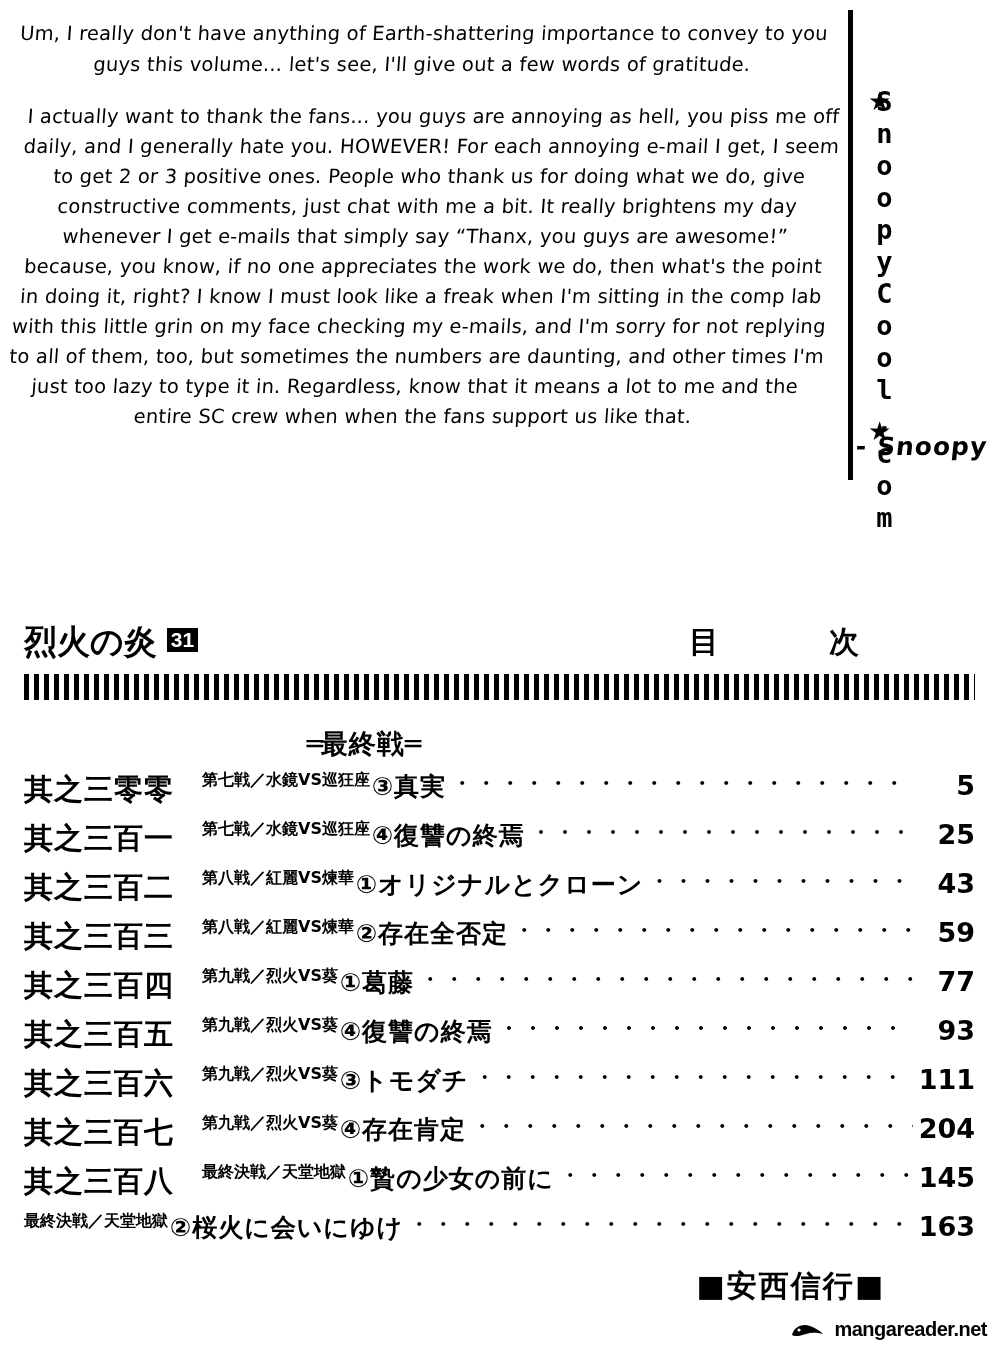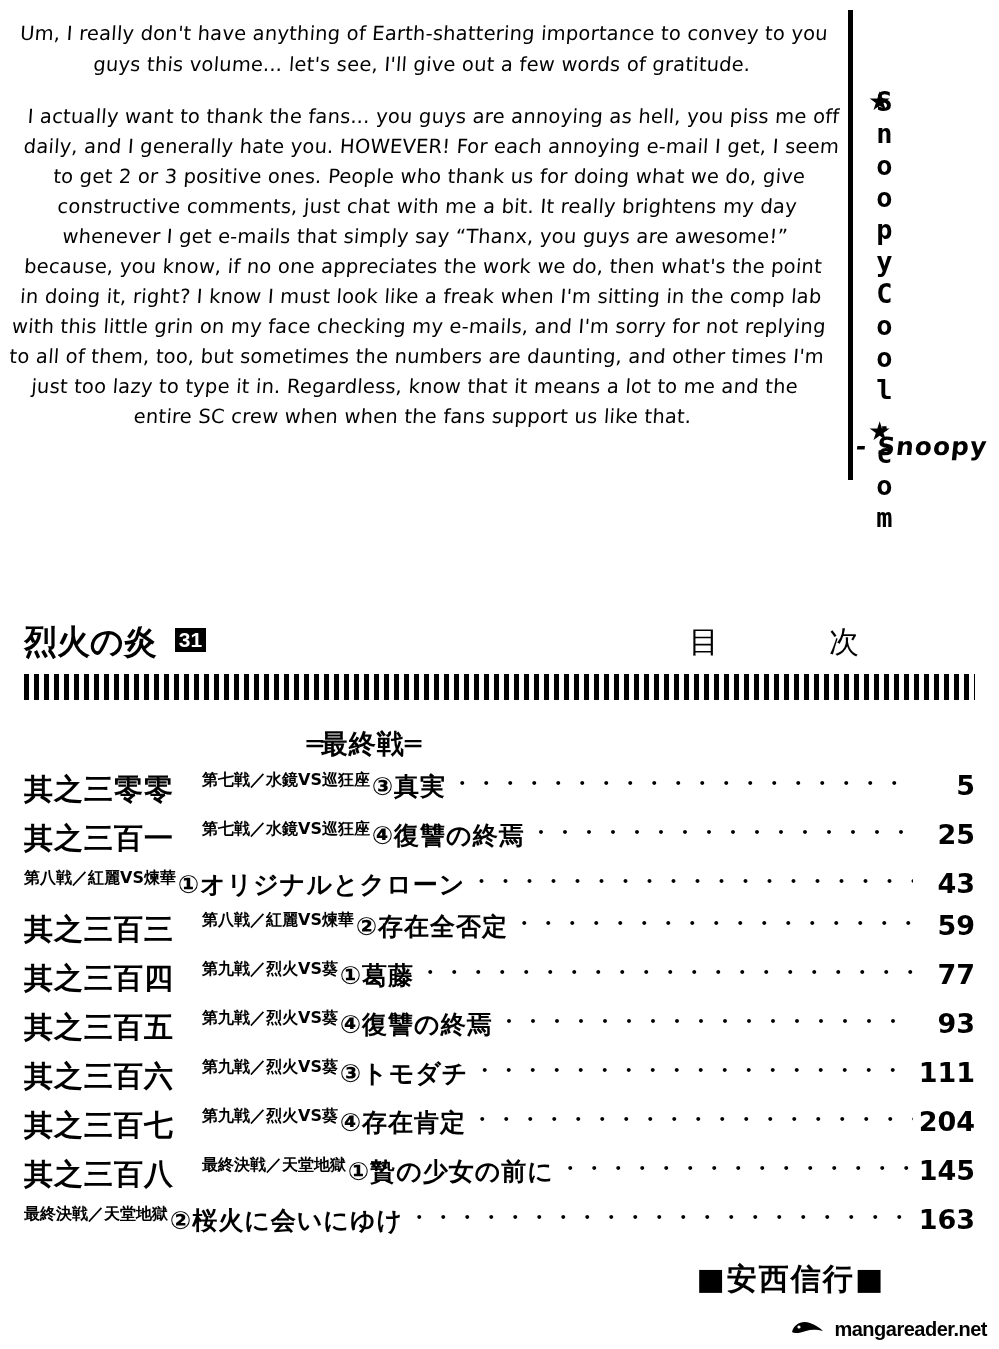--- a/index.html
+++ b/index.html
@@ -108,30 +108,30 @@
   }
   #volume-badge {
     display: inline-block;
     background: #000;
     color: #fff;
     font-family: "Liberation Sans", sans-serif;
     font-size: 21px;
     font-weight: bold;
     padding: 1px 4px 2px 4px;
     vertical-align: 6px;
-    margin-left: 18px;
+    margin-left: 10px;
     line-height: 1;
   }
   #toc-label {
     position: absolute;
     right: 76px;
     top: 2px;
     font-family: "DejaVu Sans", sans-serif;
     font-size: 30px;
-    font-weight: normal;
+    font-weight: bold;
     letter-spacing: 40px;
     white-space: nowrap;
     margin-left: 46px;
   }
   #comb-rule {
     margin: 6px 24px 0 24px;
     height: 26px;
     background: repeating-linear-gradient(
       to right,
       #000 0px, #000 5px,
@@ -211,21 +211,21 @@
     letter-spacing: 2px;
     padding-right: 90px;
   }
 
   
   #watermark {
     position: absolute;
     right: 12px;
     bottom: 8px;
     display: flex;
-    align-items: flex-start;
+    align-items: flex-end;
     gap: 10px;
   }
   #wm-icon {
     width: 34px;
     height: 20px;
     position: relative;
   }
   #wm-text {
     font-family: "Liberation Sans", sans-serif;
     font-size: 20px;
@@ -276,20 +276,21 @@
 
     <div class="toc-row">
       <span class="chapter-no">其之三百一</span>
       <span class="chapter-sub">第七戦／水鏡VS巡狂座</span>
       <span class="chapter-title">④復讐の終焉</span>
       <span class="leader">・・・・・・・・・・・・・・・・・・・・・・・・・・・・・・</span>
       <span class="page-no">25</span>
     </div>
 
     <div class="toc-row">
+      <span class="chapter-no">其之三百二</span>
       <span class="chapter-sub">第八戦／紅麗VS煉華</span>
       <span class="chapter-title">①オリジナルとクローン</span>
       <span class="leader">・・・・・・・・・・・・・・・・・・・・・・・・・・・・・・</span>
       <span class="page-no">43</span>
     </div>
 
     <div class="toc-row">
       <span class="chapter-no">其之三百三</span>
       <span class="chapter-sub">第八戦／紅麗VS煉華</span>
       <span class="chapter-title">②存在全否定</span>

